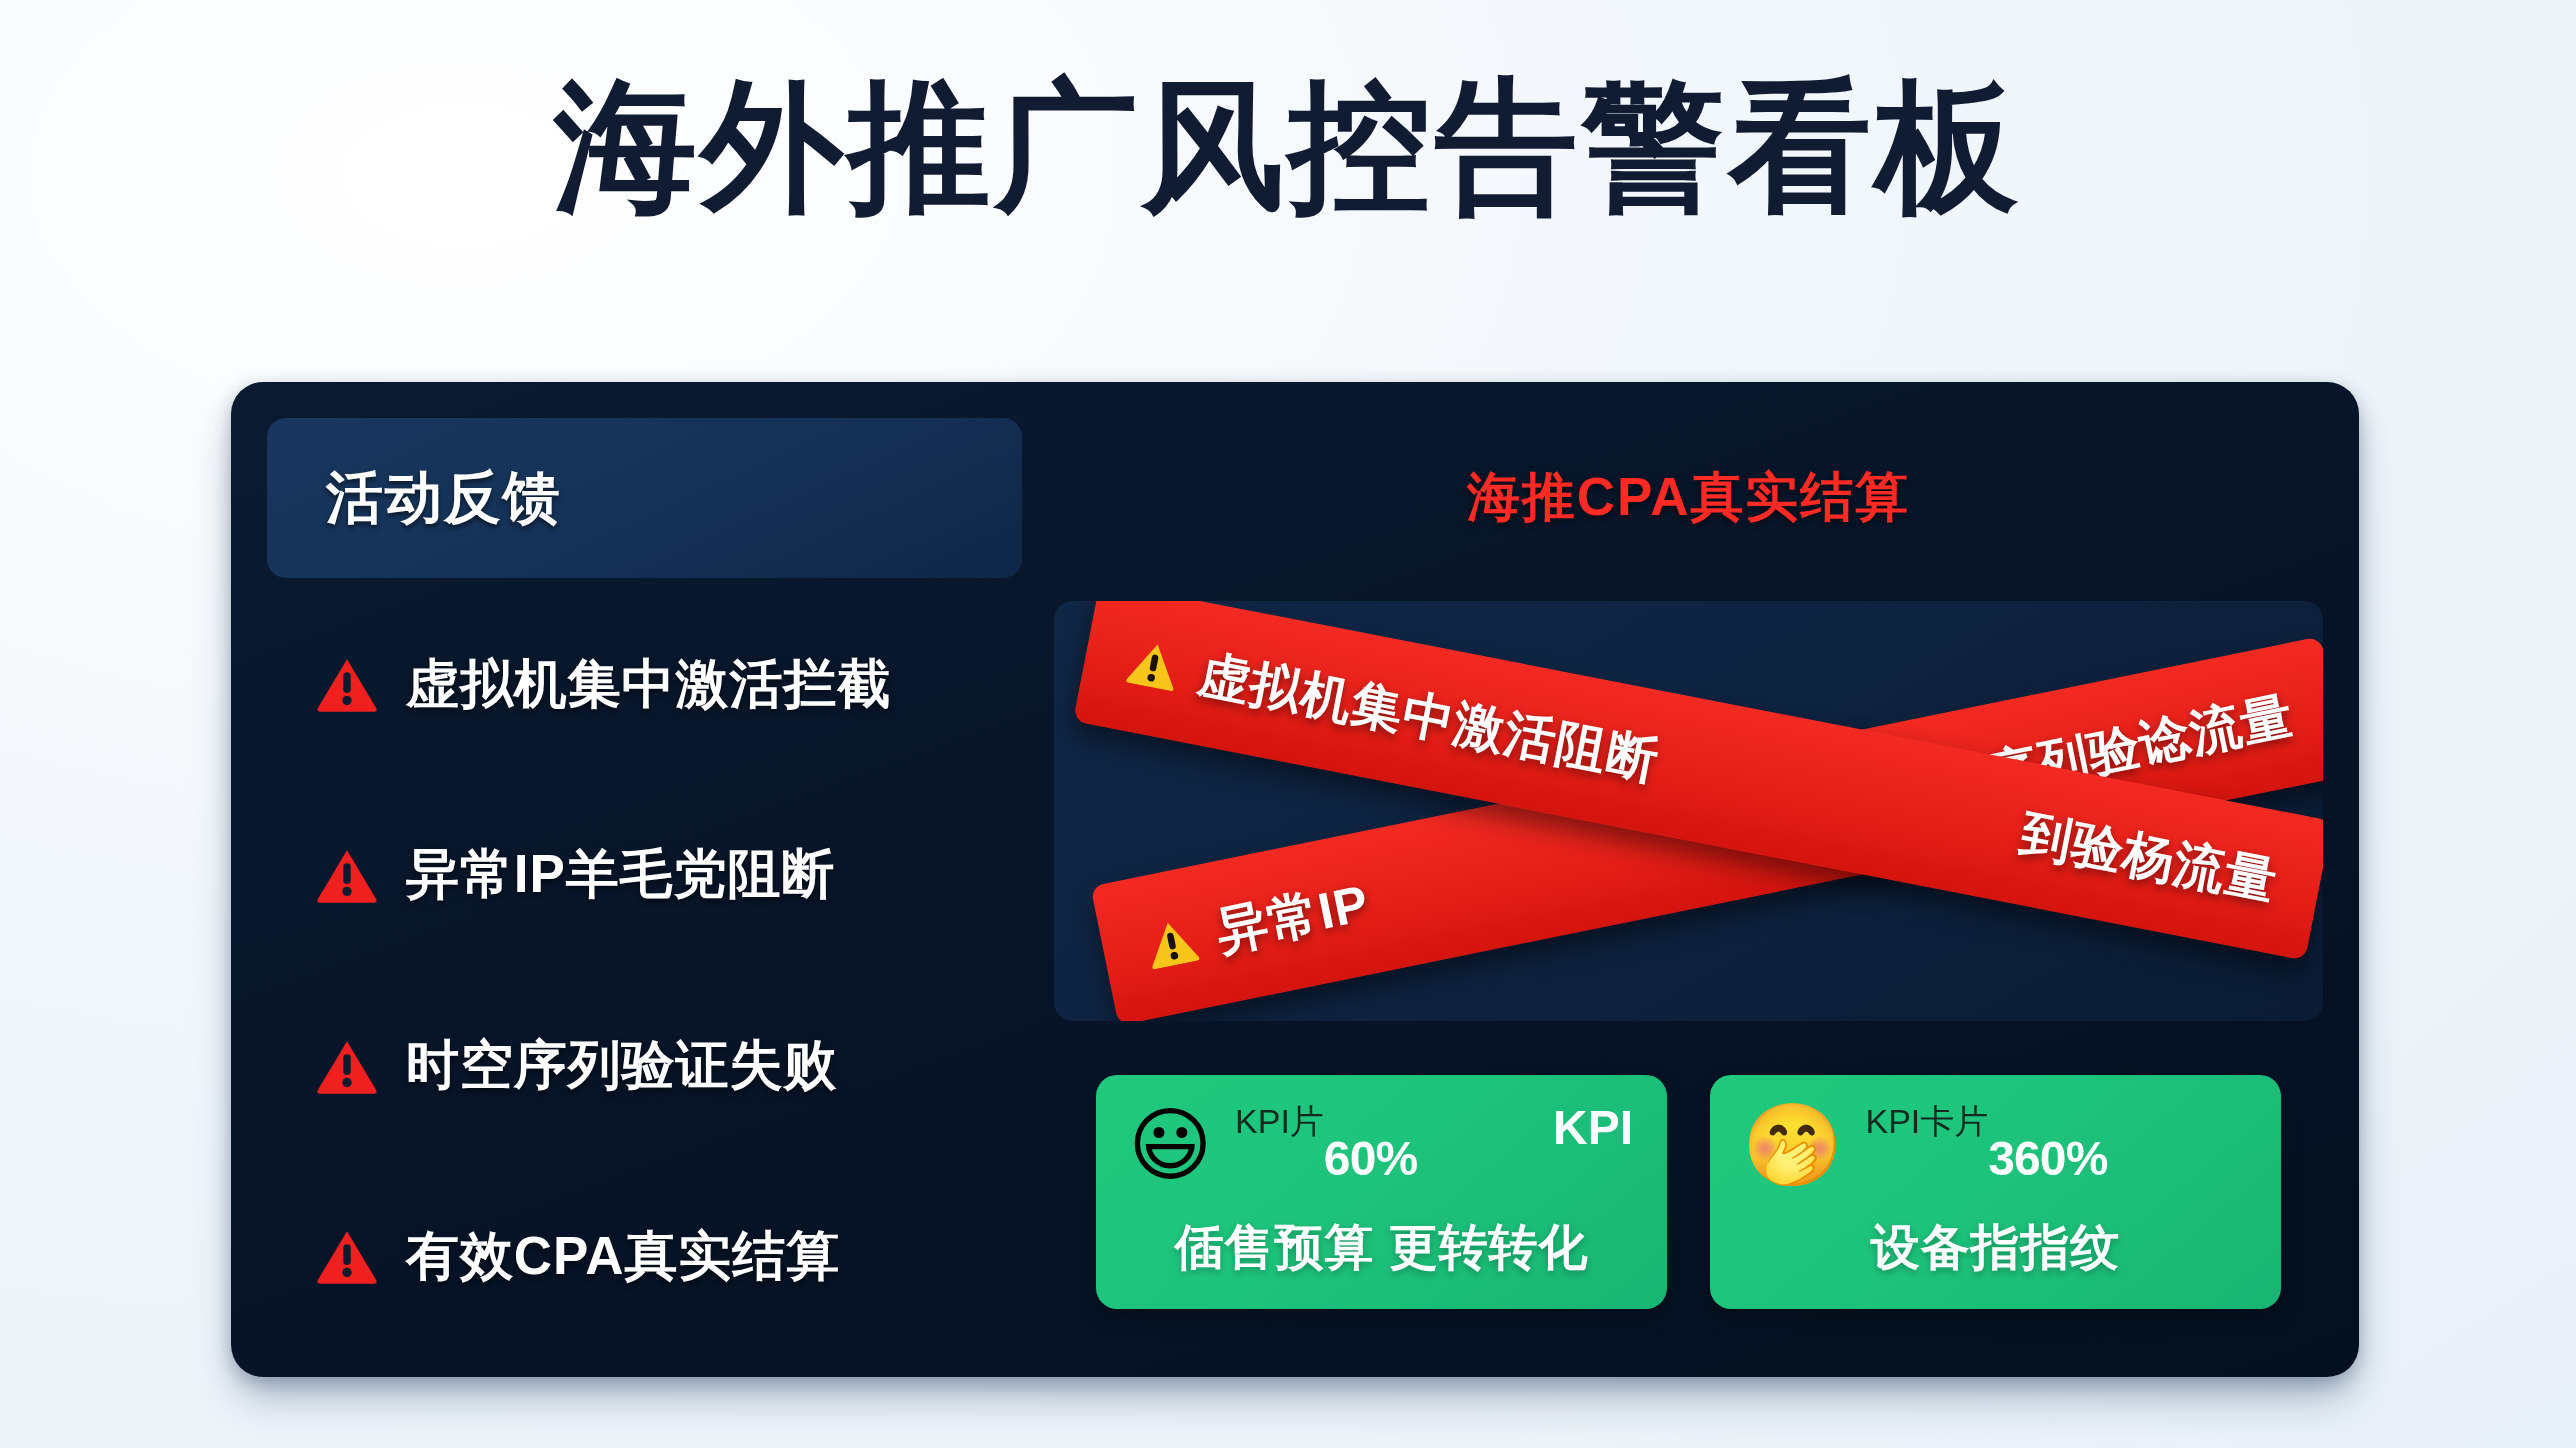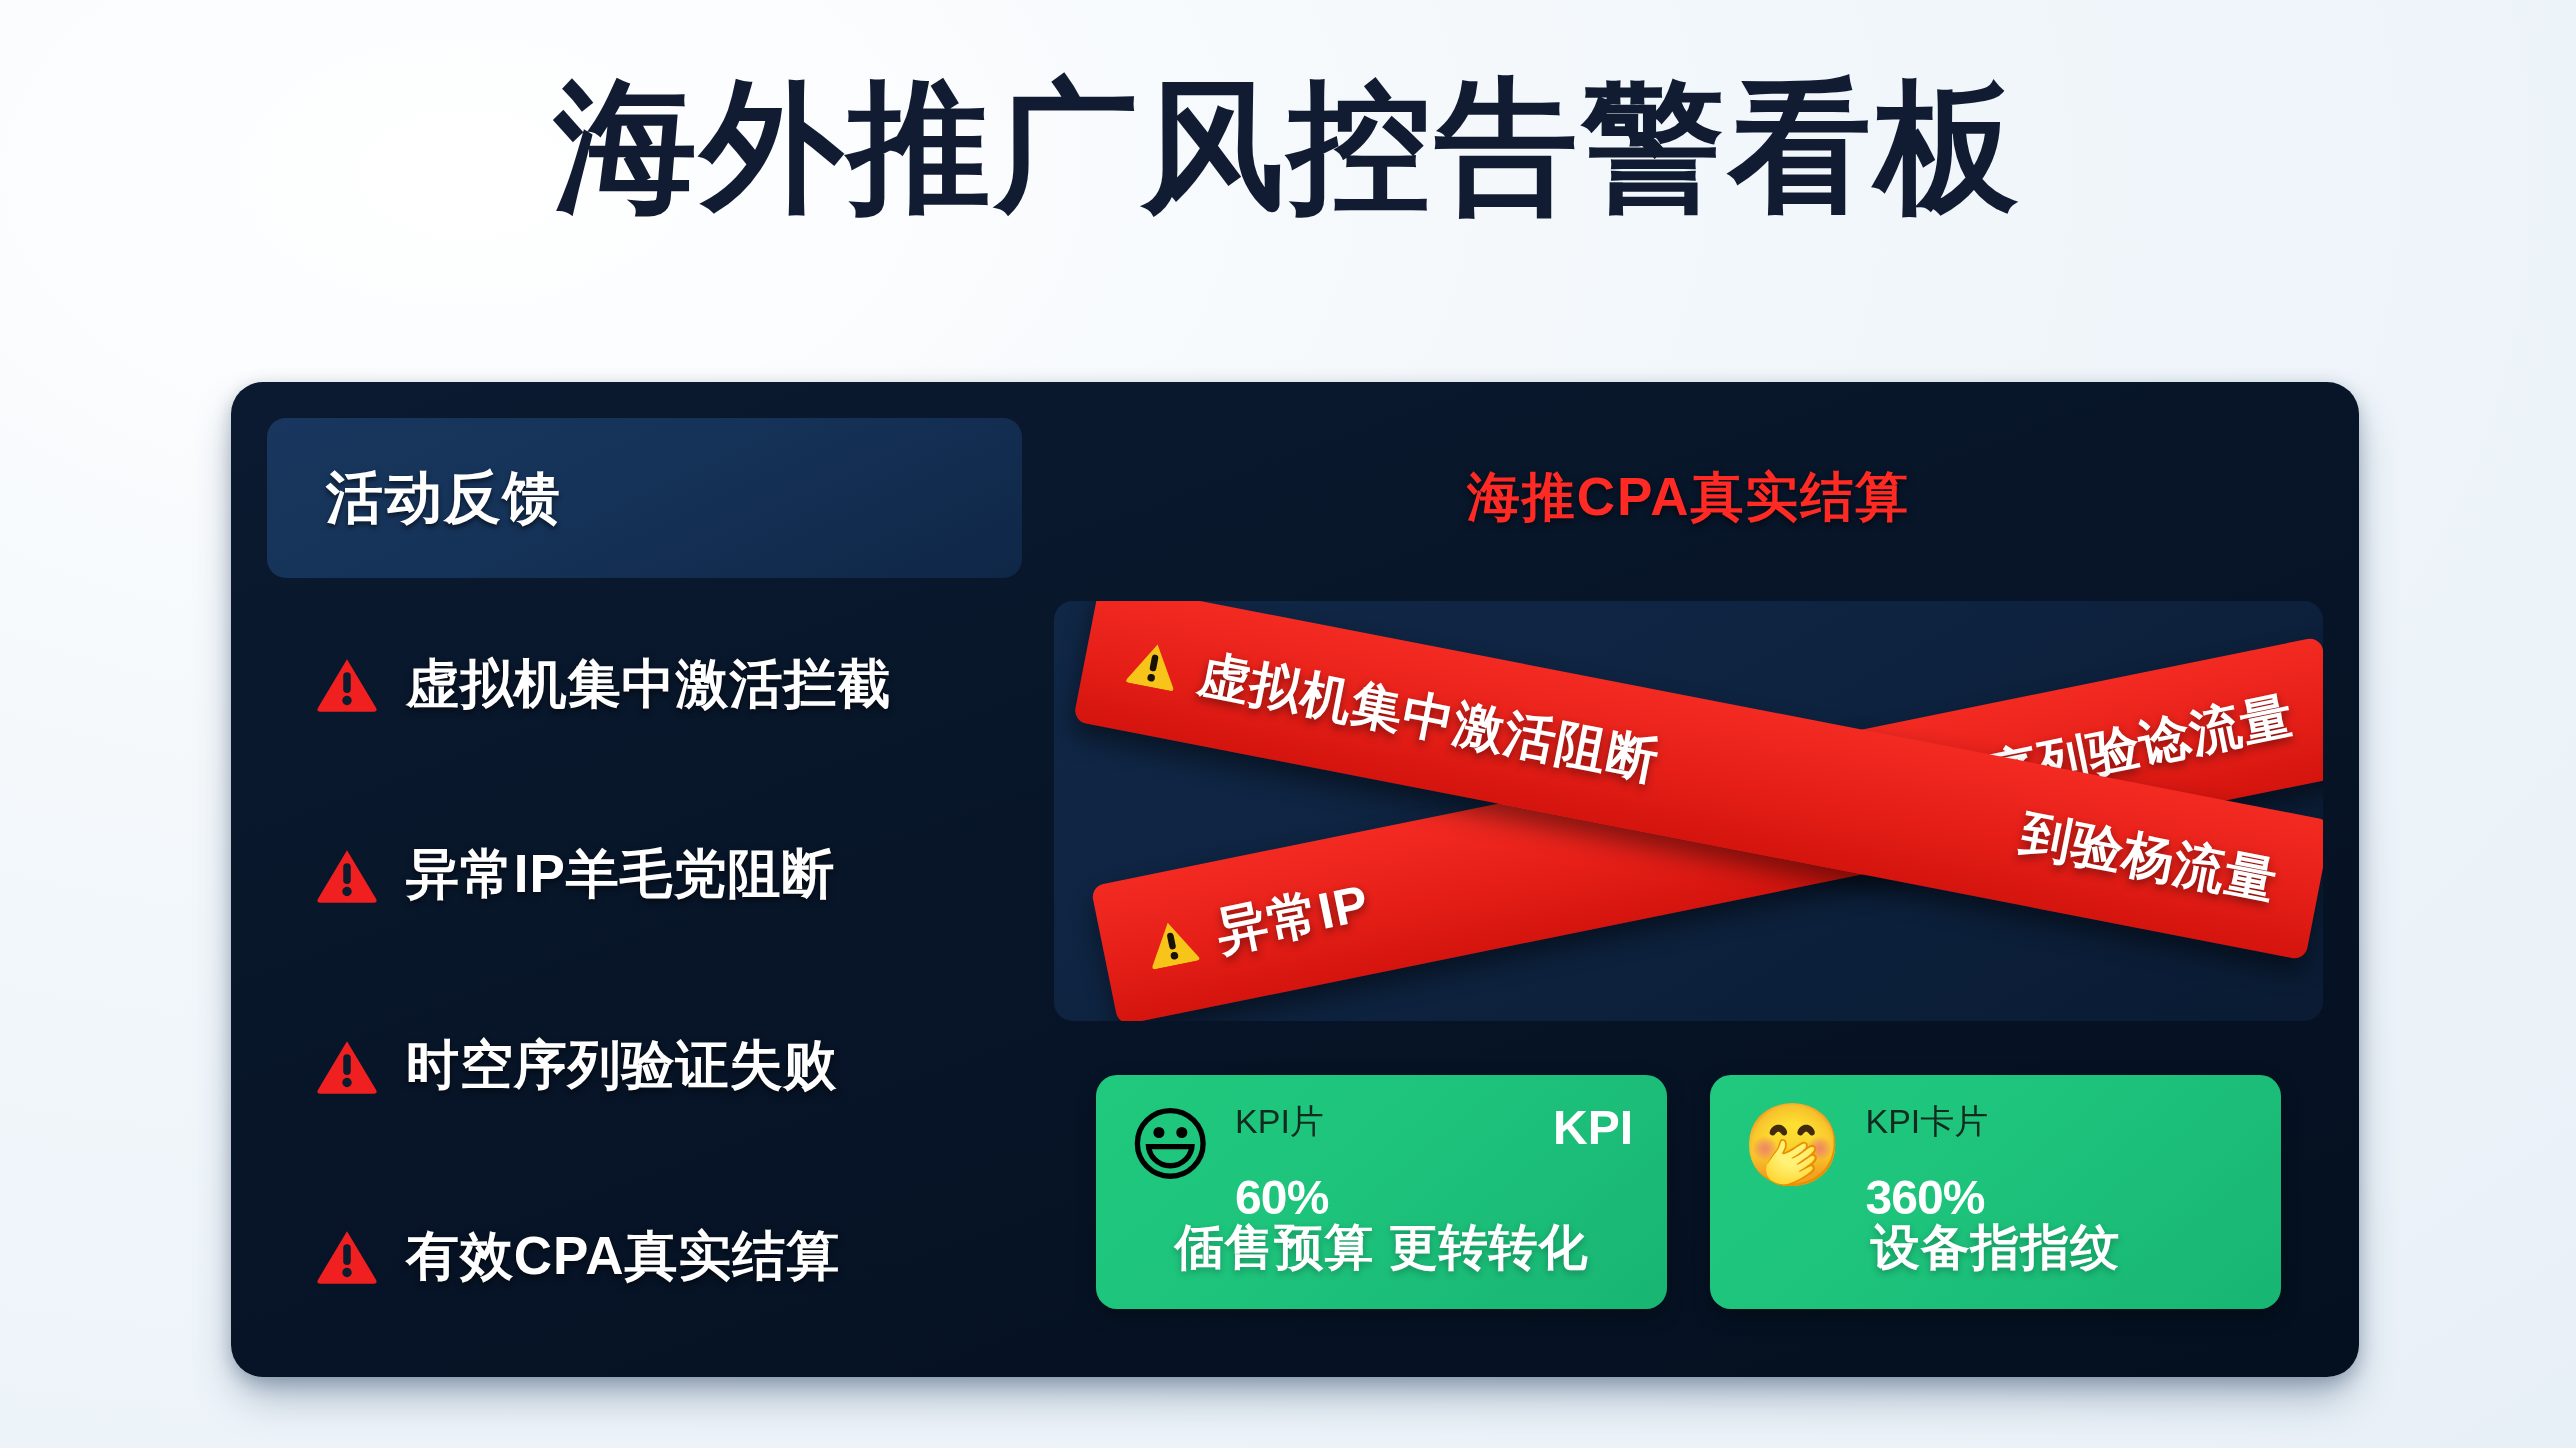--- a/index.html
+++ b/index.html
@@ -178,21 +178,21 @@
     height:100%;
     border-radius:21px;
     background:linear-gradient(140deg,#20c97e 0%,#1ec47c 40%,#18b573 100%);
     position:relative;
     padding:26.4px 32px;
     cursor:pointer;
     box-shadow:0 7.5px 19px rgba(0,0,0,.28);
   }
   .kpi-top { display:flex; align-items:flex-start; gap:22.6px; }
   .kpi-emoji { font-size:81px; line-height:1; margin-top:3.8px; }
-  .kpi-mid { display:flex; flex-direction:column; }
+  .kpi-mid { display:flex; flex-direction:row; }
   .kpi-kicker {
     color:#132a1f;
     font-size:34px;
     font-weight:500;
     line-height:1.15;
   }
   .kpi-value {
     color:#ffffff;
     font-size:48px;
     font-weight:700;

